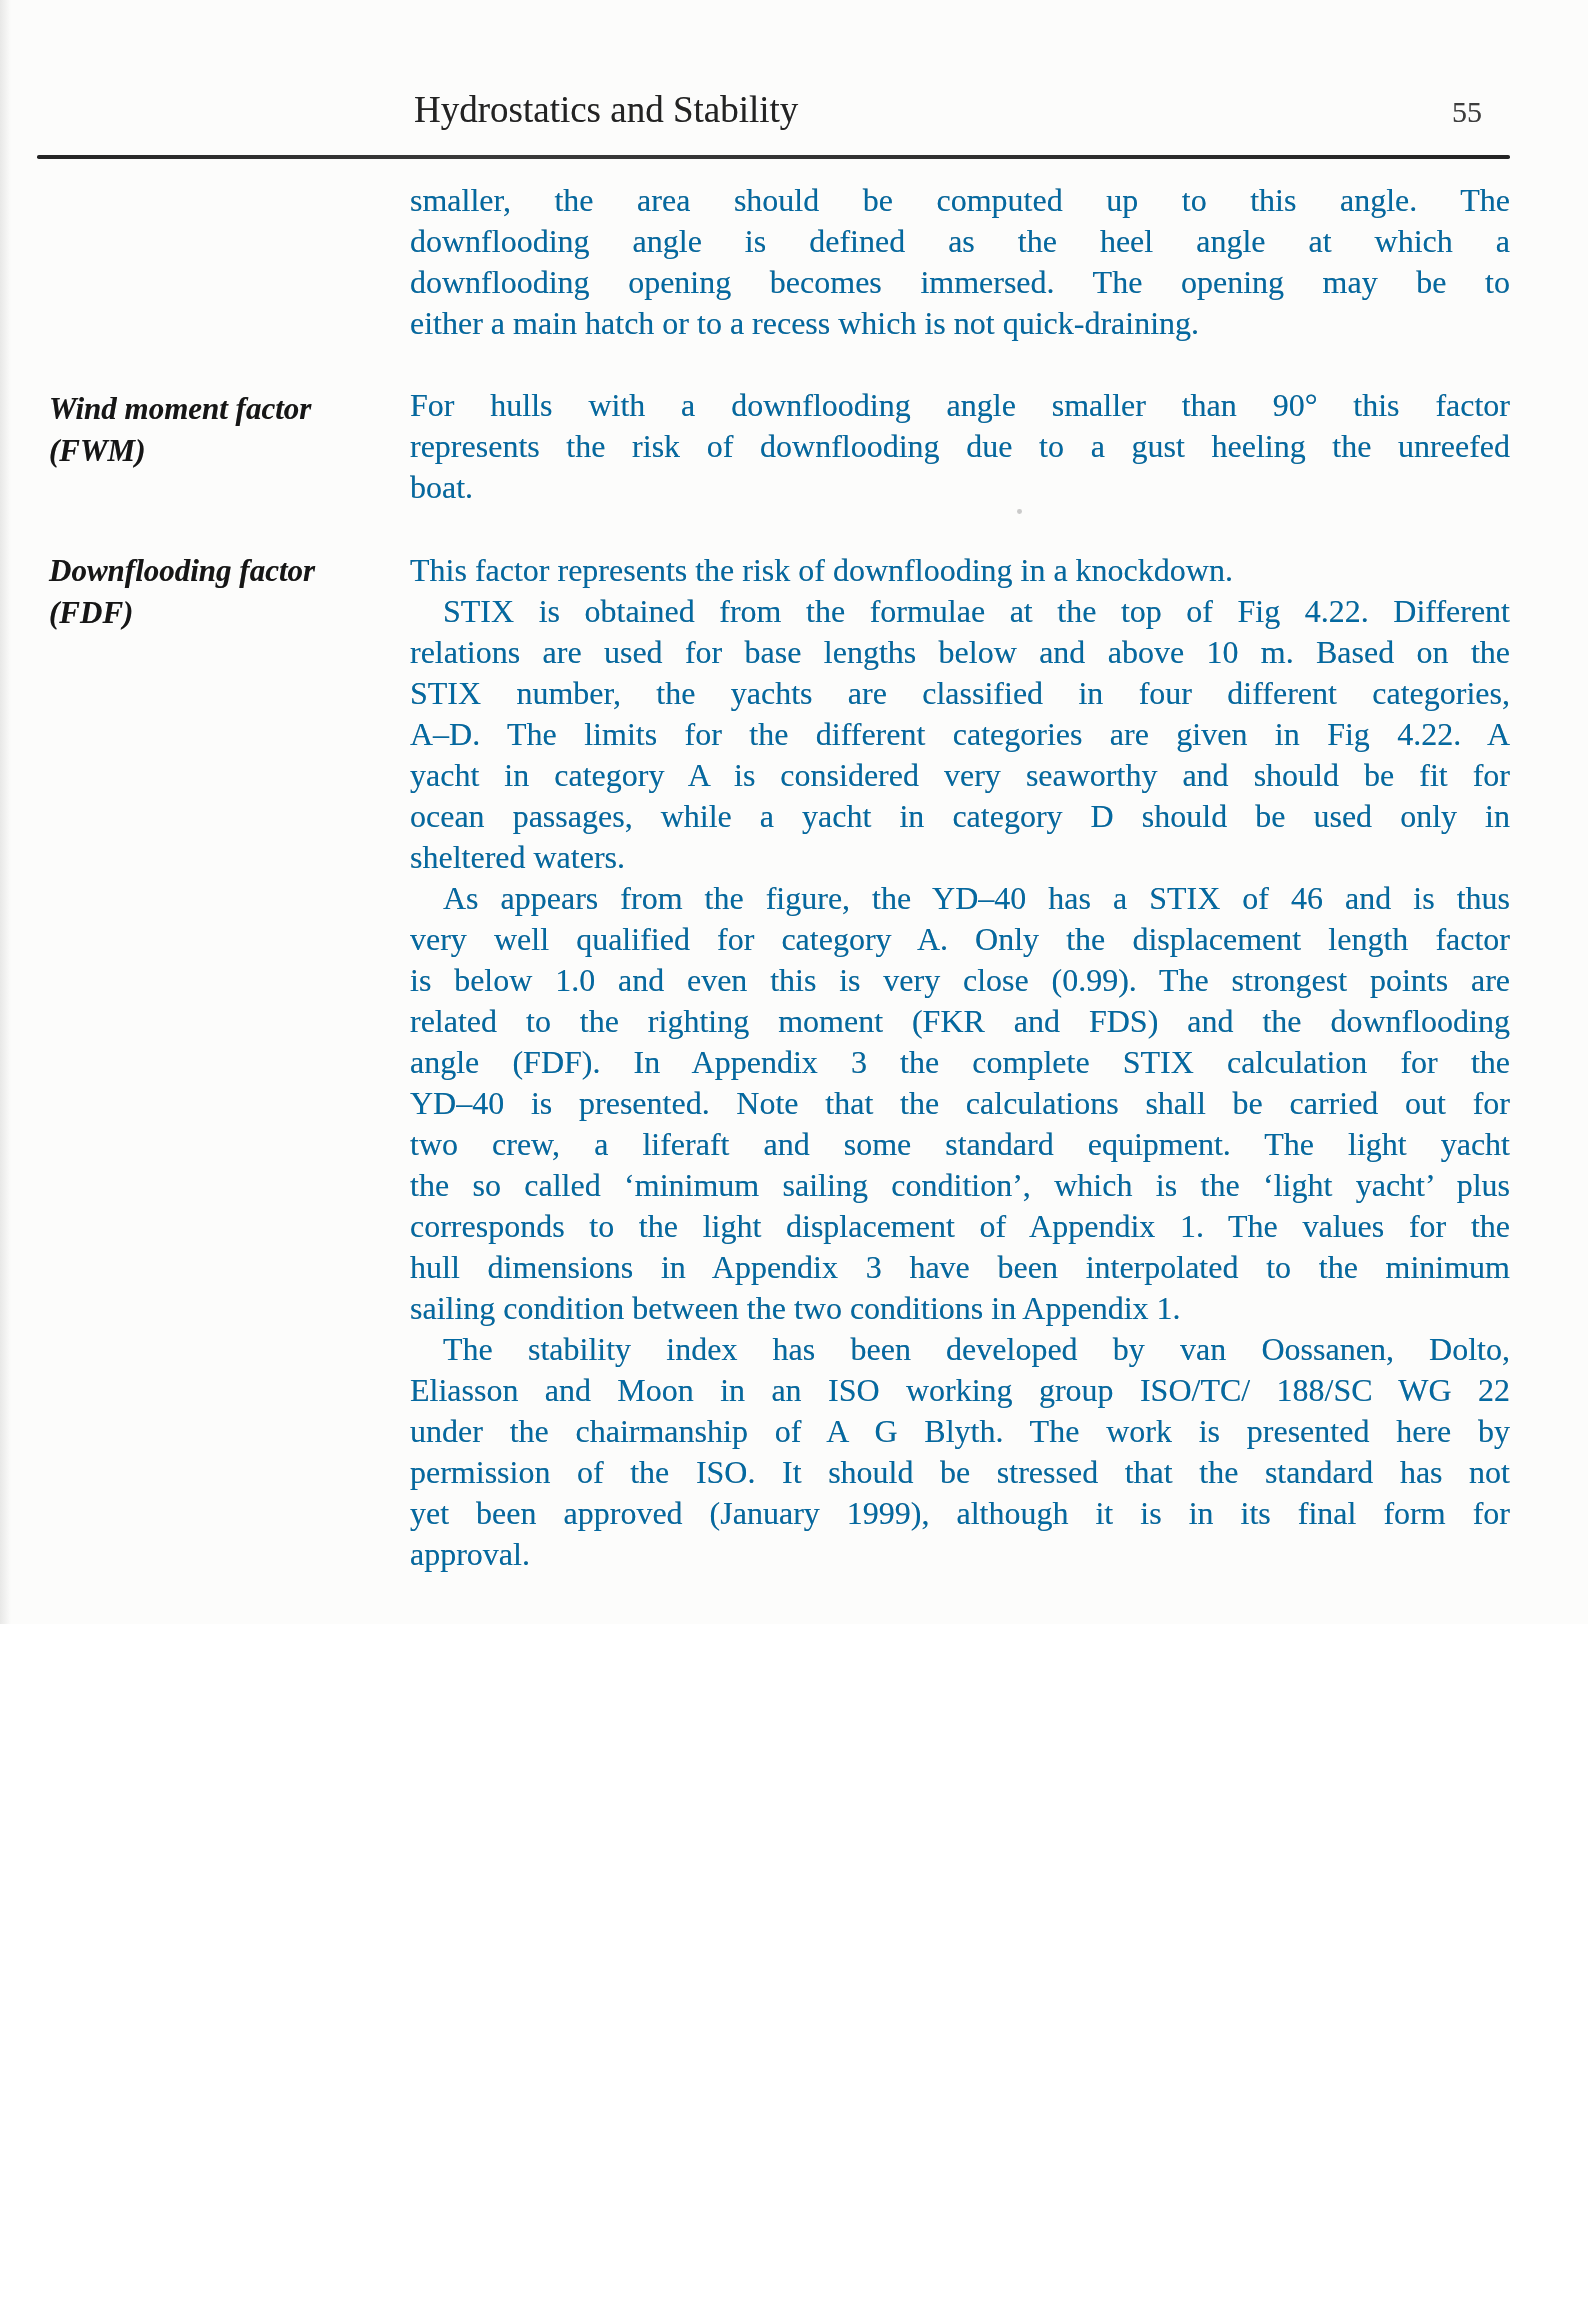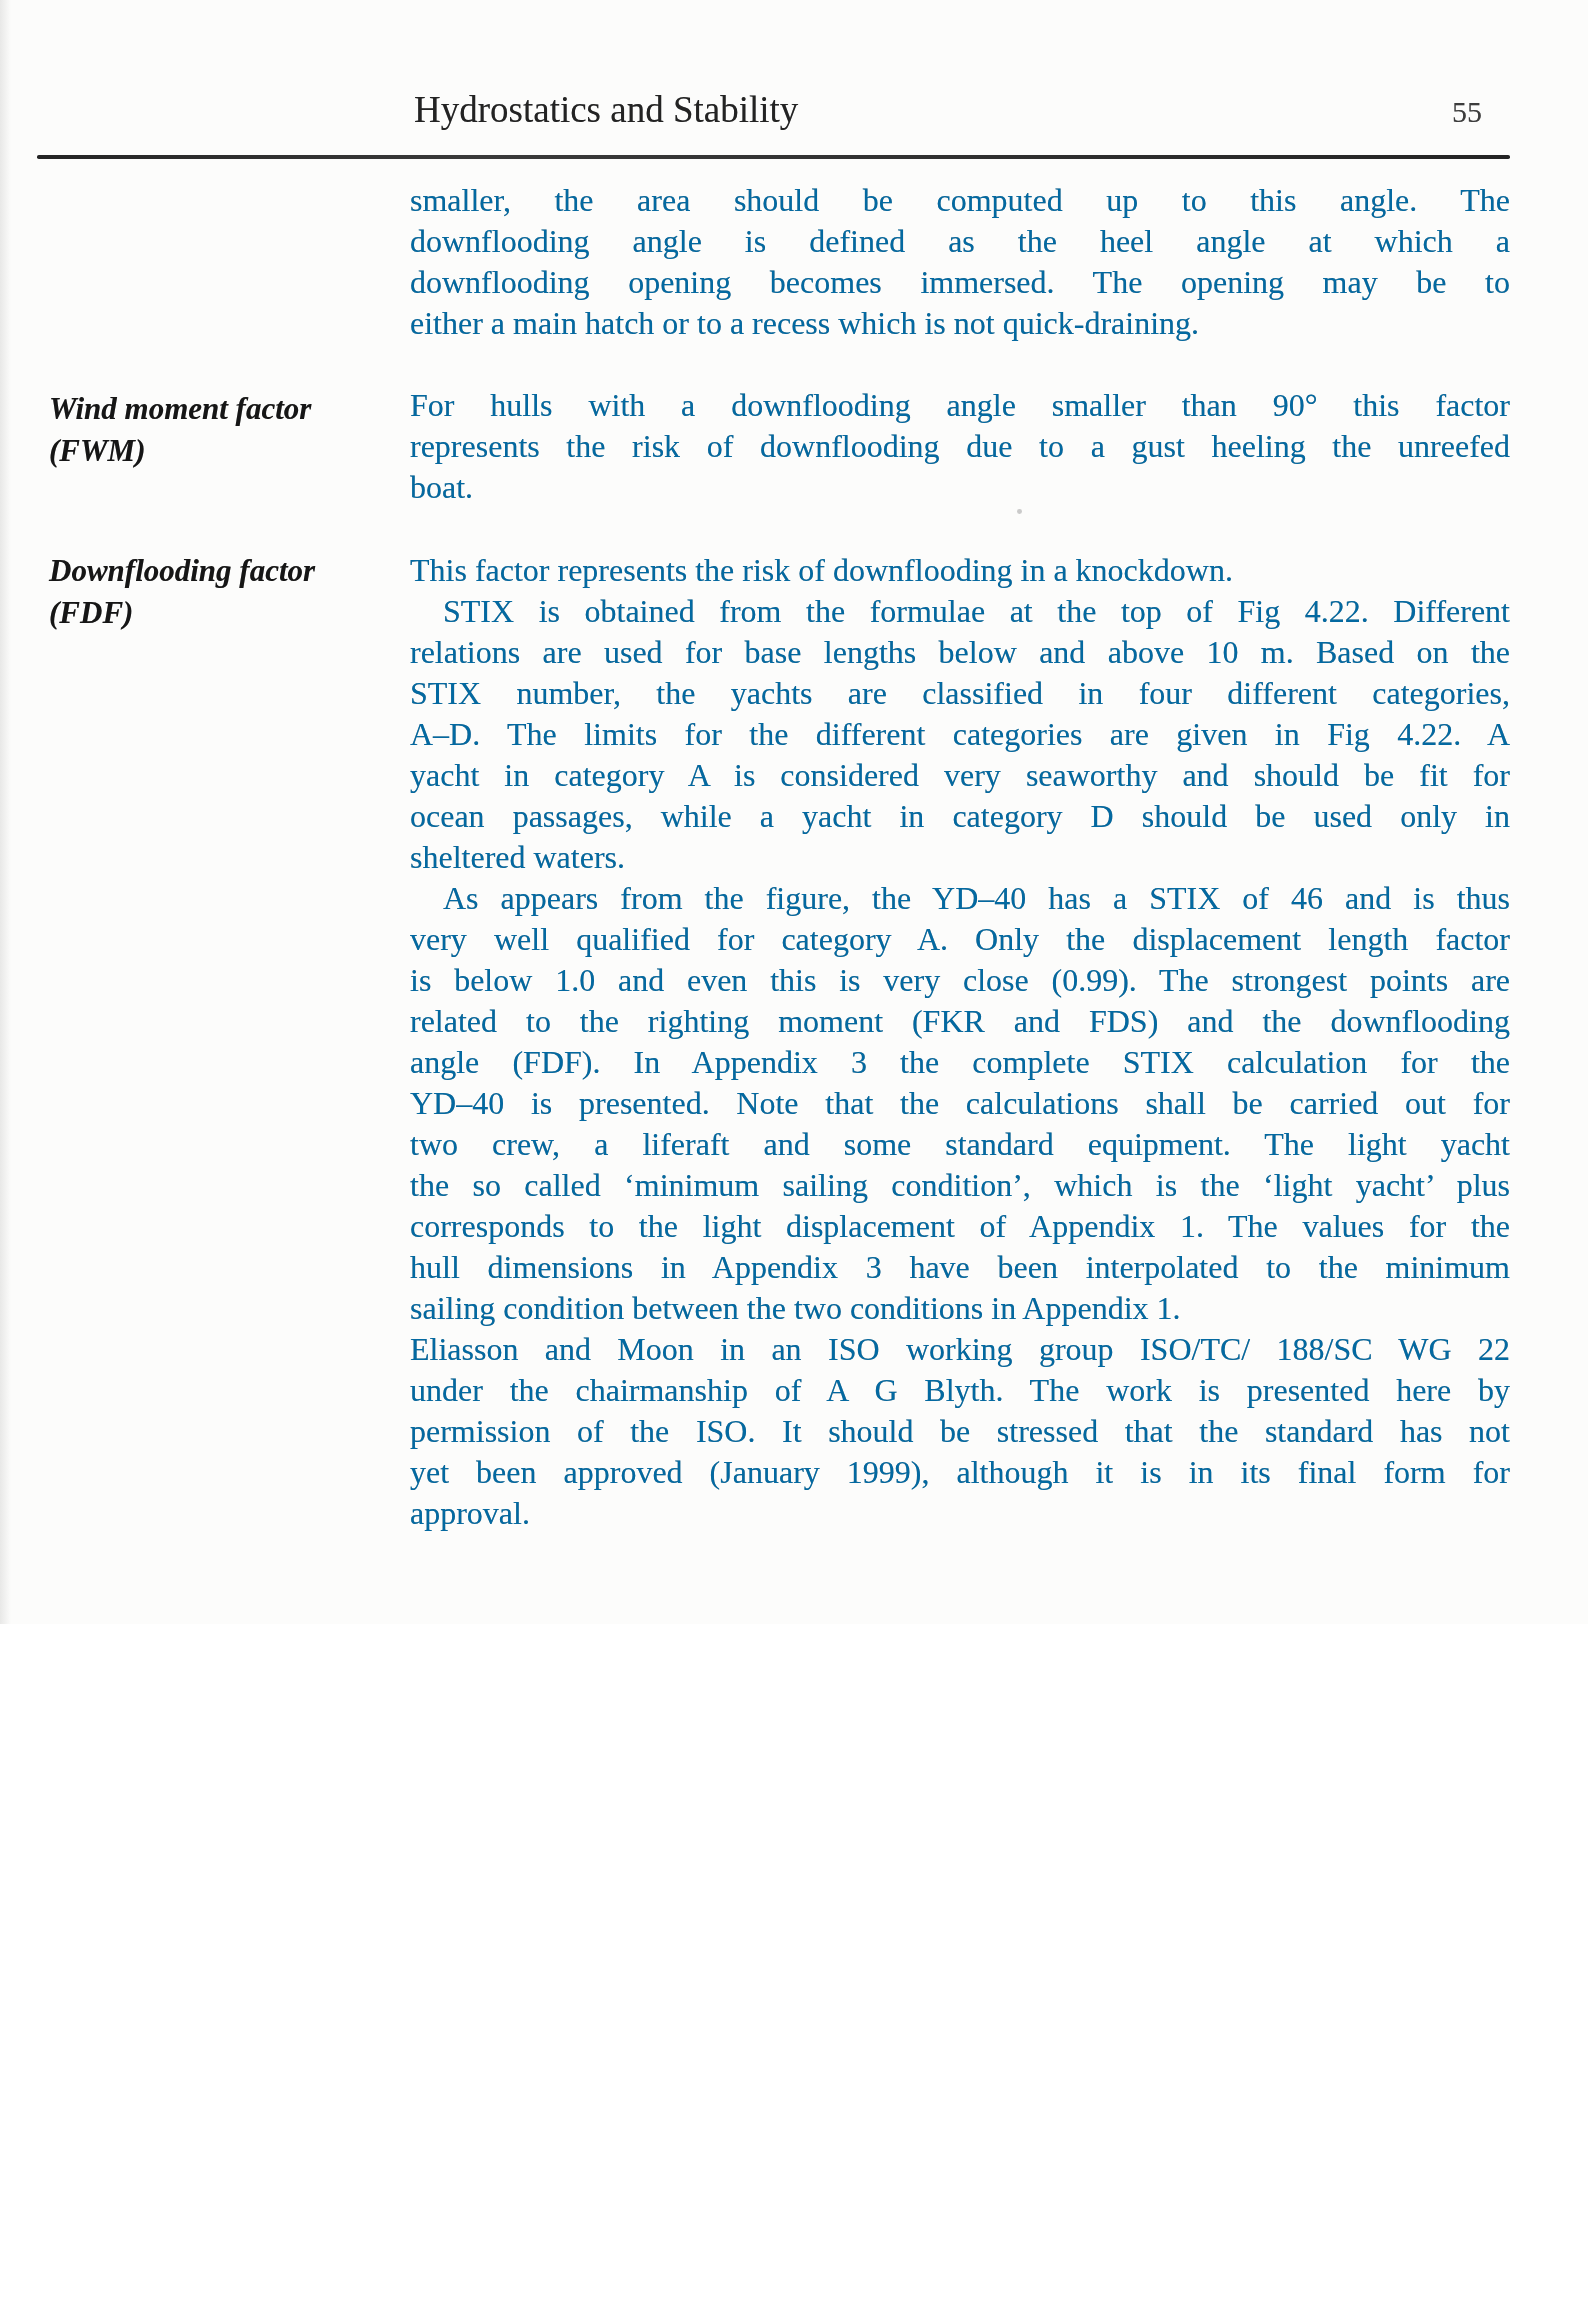--- a/index.html
+++ b/index.html
@@ -135,20 +135,21 @@
       <div class="line">very well qualified for category A. Only the displacement length factor</div>
       <div class="line">is below 1.0 and even this is very close (0.99). The strongest points are</div>
       <div class="line">related to the righting moment (FKR and FDS) and the downflooding</div>
       <div class="line">angle (FDF). In Appendix 3 the complete STIX calculation for the</div>
       <div class="line">YD–40 is presented. Note that the calculations shall be carried out for</div>
       <div class="line">two crew, a liferaft and some standard equipment. The light yacht</div>
       <div class="line">the so called ‘minimum sailing condition’, which is the ‘light yacht’ plus</div>
       <div class="line">corresponds to the light displacement of Appendix 1. The values for the</div>
       <div class="line">hull dimensions in Appendix 3 have been interpolated to the minimum</div>
       <div class="line last">sailing condition between the two conditions in Appendix 1.</div>
+      <div class="line indent">The stability index has been developed by van Oossanen, Dolto,</div>
       <div class="line">Eliasson and Moon in an ISO working group ISO/TC/ 188/SC WG 22</div>
       <div class="line">under the chairmanship of A G Blyth. The work is presented here by</div>
       <div class="line">permission of the ISO. It should be stressed that the standard has not</div>
       <div class="line">yet been approved (January 1999), although it is in its final form for</div>
       <div class="line last">approval.</div>
     </section>
 
   <div class="speck speck-1"></div>
   <div class="speck speck-2"></div>
 

